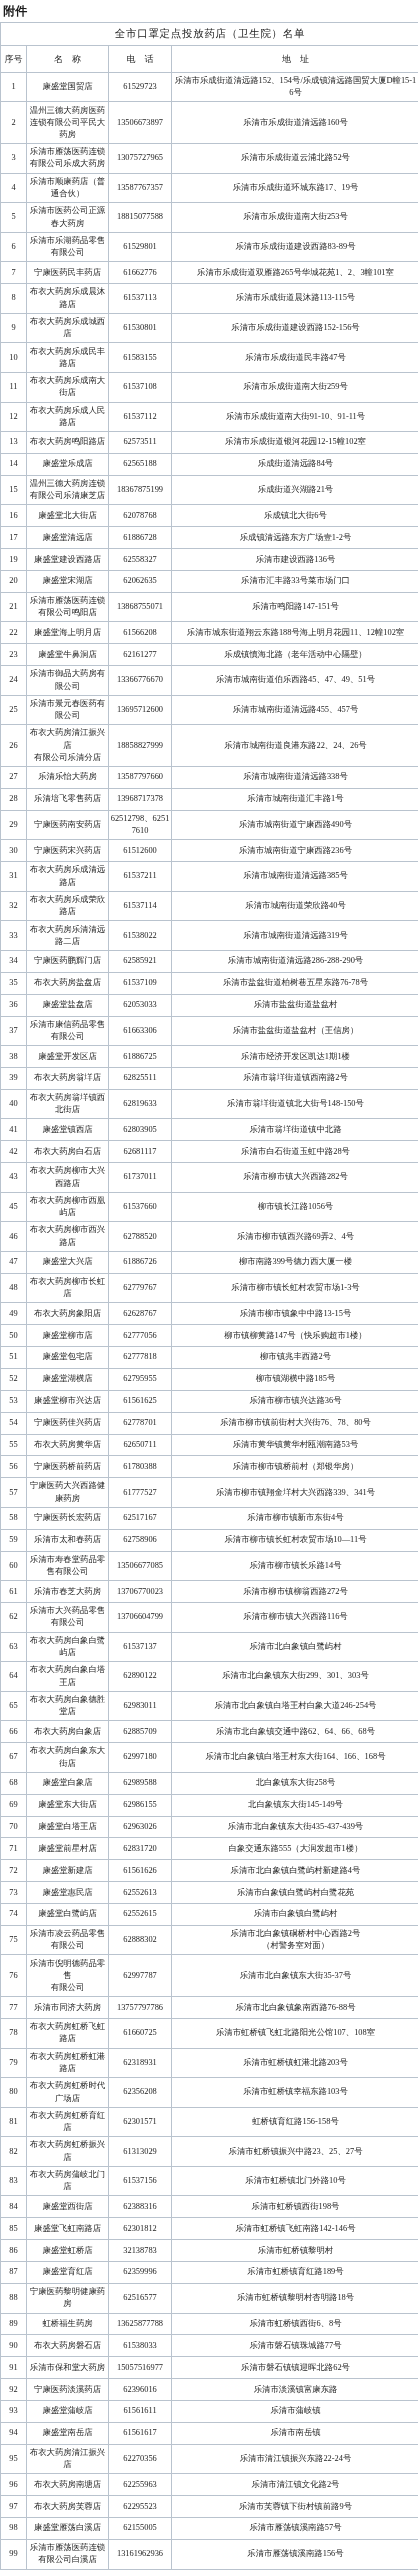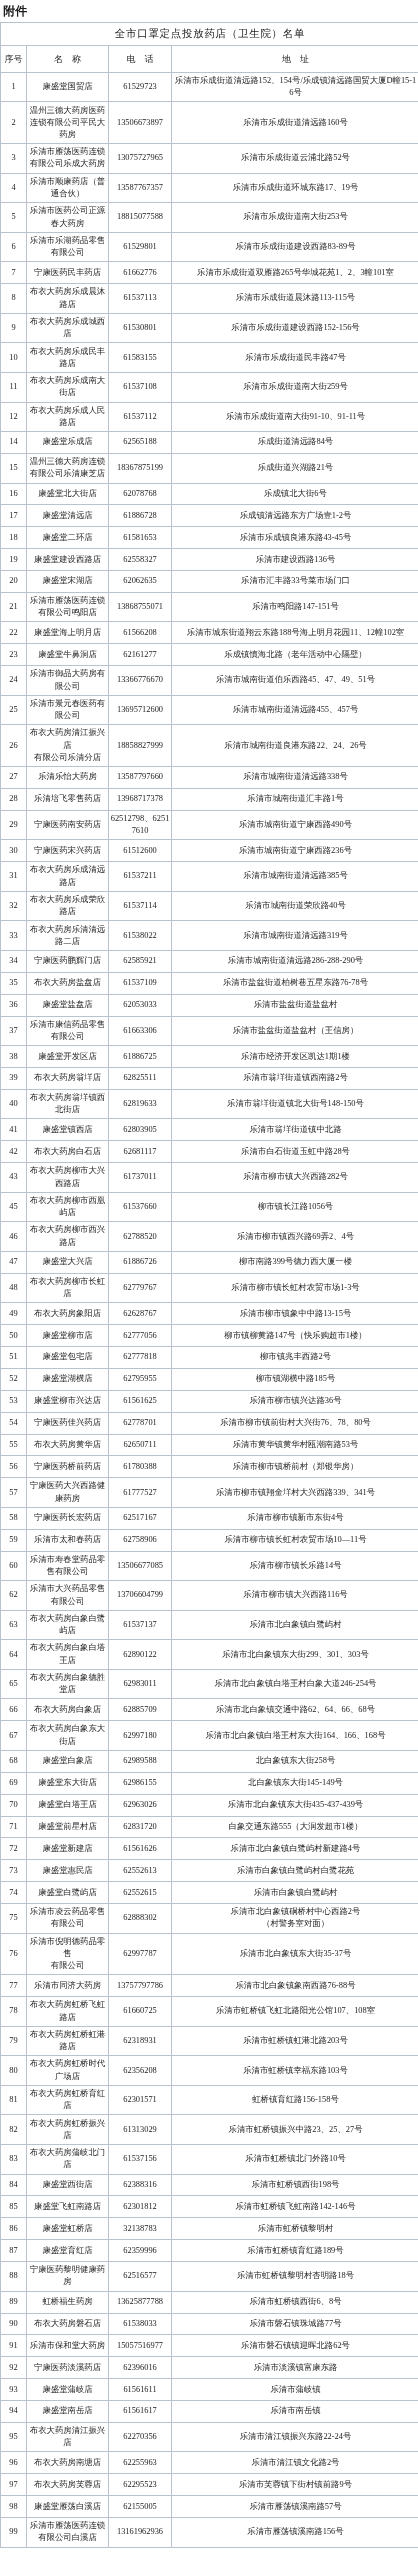--- a/index.html
+++ b/index.html
@@ -113,20 +113,26 @@
           <td class="phone">61537108</td>
           <td class="addr">乐清市乐成街道南大街259号</td>
         </tr>
         <tr>
           <td class="no">12</td>
           <td class="name">布衣大药房乐成人民路店</td>
           <td class="phone">61537112</td>
           <td class="addr">乐清市乐成街道南大街91-10、91-11号</td>
         </tr>
         <tr>
+          <td class="no">13</td>
+          <td class="name">布衣大药房鸣阳路店</td>
+          <td class="phone">62573511</td>
+          <td class="addr">乐清市乐成街道银河花园12-15幢102室</td>
+        </tr>
+        <tr>
           <td class="no">14</td>
           <td class="name">康盛堂乐成店</td>
           <td class="phone">62565188</td>
           <td class="addr">乐成街道清远路84号</td>
         </tr>
         <tr>
           <td class="no">15</td>
           <td class="name">温州三德大药房连锁有限公司乐清康芝店</td>
           <td class="phone">18367875199</td>
           <td class="addr">乐成街道兴湖路21号</td>
@@ -135,26 +141,20 @@
           <td class="no">16</td>
           <td class="name">康盛堂北大街店</td>
           <td class="phone">62078768</td>
           <td class="addr">乐成镇北大街6号</td>
         </tr>
         <tr>
           <td class="no">17</td>
           <td class="name">康盛堂清远店</td>
           <td class="phone">61886728</td>
           <td class="addr">乐成镇清远路东方广场壹1-2号</td>
-        </tr>
-        <tr>
-          <td class="no">18</td>
-          <td class="name">康盛堂二环店</td>
-          <td class="phone">61581653</td>
-          <td class="addr">乐清市乐成镇良港东路43-45号</td>
         </tr>
         <tr>
           <td class="no">19</td>
           <td class="name">康盛堂建设西路店</td>
           <td class="phone">62558327</td>
           <td class="addr">乐清市建设西路136号</td>
         </tr>
         <tr>
           <td class="no">20</td>
           <td class="name">康盛堂宋湖店</td>
@@ -388,20 +388,26 @@
           <td class="no">59</td>
           <td class="name">乐清市太和春药店</td>
           <td class="phone">62758906</td>
           <td class="addr">乐清市柳市镇长虹村农贸市场10—11号</td>
         </tr>
         <tr>
           <td class="no">60</td>
           <td class="name">乐清市寿春堂药品零售有限公司</td>
           <td class="phone">13506677085</td>
           <td class="addr">乐清市柳市镇长乐路14号</td>
+        </tr>
+        <tr>
+          <td class="no">61</td>
+          <td class="name">乐清市春芝大药房</td>
+          <td class="phone">13706770023</td>
+          <td class="addr">乐清市柳市镇柳翁西路272号</td>
         </tr>
         <tr>
           <td class="no">62</td>
           <td class="name">乐清市大兴药品零售有限公司</td>
           <td class="phone">13706604799</td>
           <td class="addr">乐清市柳市镇大兴西路116号</td>
         </tr>
         <tr>
           <td class="no">63</td>
           <td class="name">布衣大药房白象白鹭屿店</td>

